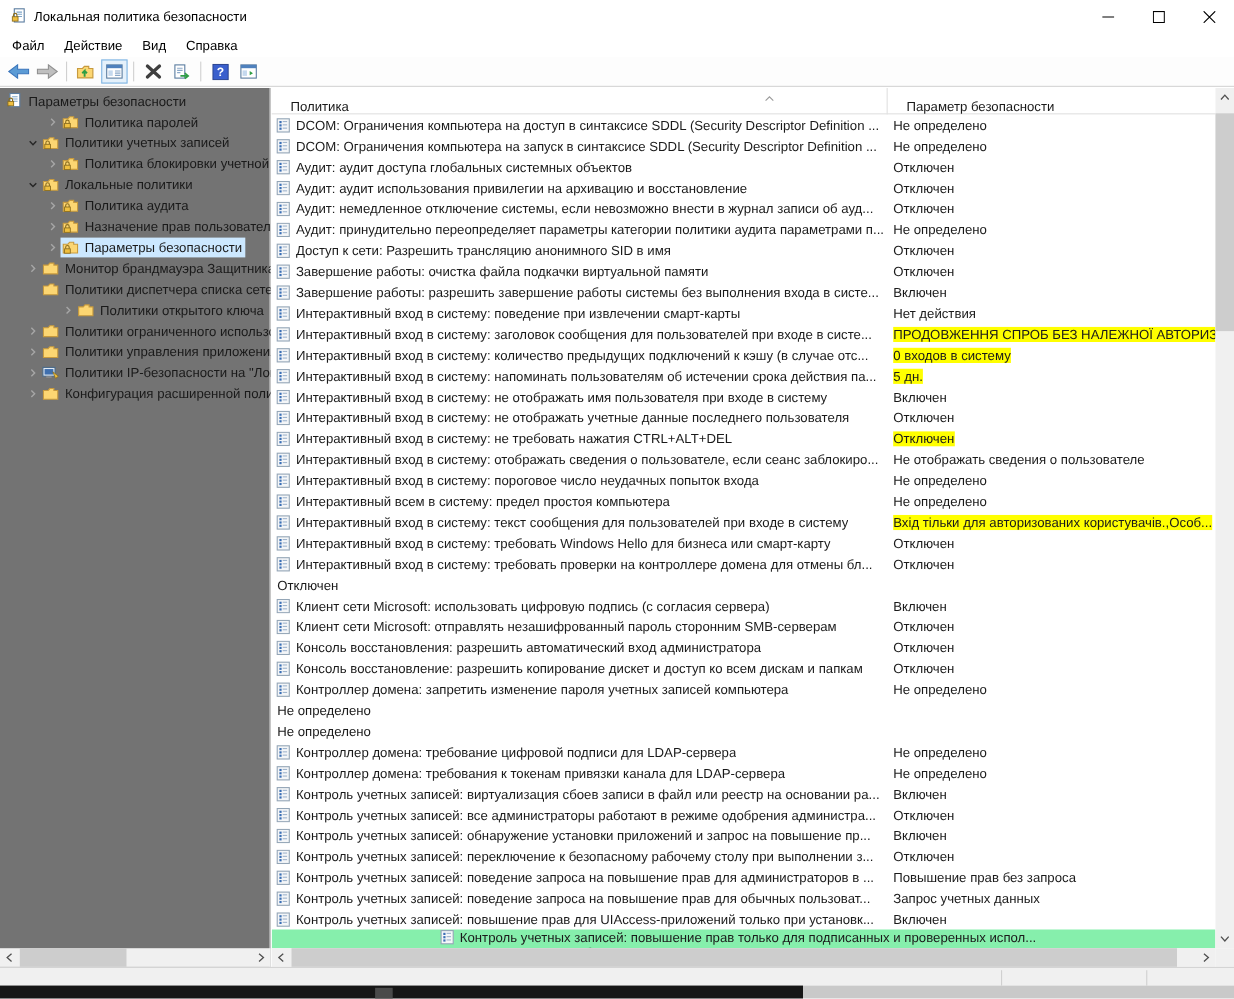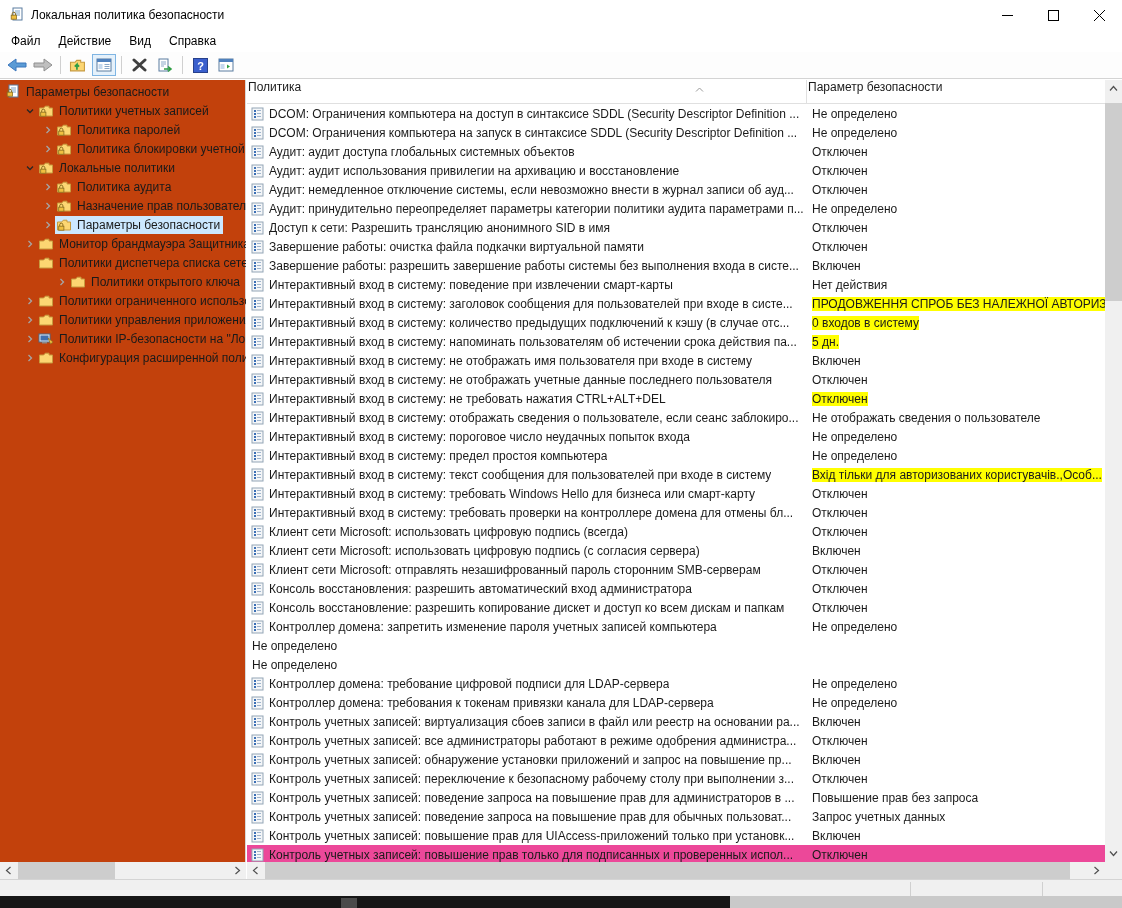--- a/index.html
+++ b/index.html
@@ -19,39 +19,39 @@
   .menu-item { padding:3px 9px; color:#000; }
 
   
   .toolbar { position:absolute; left:0; top:52px; width:1122px; height:27px; background:#fdfdfd; border-bottom:1px solid #d4d4d4; display:flex; align-items:center; padding-left:4px; }
   .tb-btn { width:24px; height:22px; display:flex; align-items:center; justify-content:center; margin:0 1px; border:1px solid transparent; }
   .tb-btn.active { background:#e5f1fb; border:1px solid #7fb5e3; }
   .tb-sep { width:1px; height:18px; background:#d0d0d0; margin:0 4px; }
   .ic { display:inline-flex; }
 
   
-  .tree-panel { position:absolute; left:0; top:80px; width:246px; height:799px; background:#c2410c; border-right:1px solid #d9d9d9; }
+  .tree-panel { position:absolute; left:0; top:80px; width:246px; height:799px; background:#737373; border-right:1px solid #d9d9d9; }
   .tree-items { position:absolute; left:0; top:2px; width:246px; height:778px; overflow:hidden; }
   .tree-item { height:19px; display:flex; align-items:center; white-space:nowrap; }
   .expander { width:15px; display:inline-flex; justify-content:center; flex:none; }
   .item-body { display:flex; align-items:center; padding:0 3px 0 1px; height:18px; }
   .tree-item.selected .item-body { background:#cce8ff; }
   .ticon { display:inline-flex; margin-right:5px; flex:none; }
   .tlabel { white-space:nowrap; }
 
   .list-panel { position:absolute; left:247px; top:80px; width:875px; height:799px; background:#fff; }
   .list-header { position:absolute; left:0; top:0; width:858px; height:24px; border-bottom:1px solid #e0e0e0; background:#fff; }
-  .col-h { position:absolute; top:0; height:24px; display:flex; align-items:flex-start; padding-left:1px; color:#1a1a1a; }
+  .col-h { position:absolute; top:0; height:24px; display:flex; align-items:flex-end; padding-left:17px; color:#1a1a1a; }
   .col-policy-h { left:0; width:560px; border-right:1px solid #e0e0e0; }
   .col-value-h { left:560px; width:298px; }
   .sort-ind { position:absolute; left:448px; top:1px; }
 
   .list-rows { position:absolute; left:0; top:24px; width:858px; height:758px; overflow:hidden; }
   .lrow { height:19px; display:flex; align-items:center; white-space:nowrap; }
-  .lrow.shaded { background:#ec4899; }
+  .lrow.shaded { background:#86efac;flex-direction:column; }
   .c-policy { width:560px; flex:none; display:flex; align-items:center; overflow:hidden; padding-left:4px; }
   .picon { display:inline-flex; margin-right:5px; flex:none; }
   .ptext { white-space:nowrap; overflow:hidden; }
   .c-value { width:298px; flex:none; overflow:hidden; padding-left:5px; }
   .hl { background:#ffff00; }
 
   
   .vscroll { position:absolute; right:0; top:0; width:17px; height:782px; background:#f0f0f0; }
   .vscroll .arrow { position:absolute; left:0; width:17px; height:17px; display:flex; align-items:center; justify-content:center; }
   .vscroll .thumb { position:absolute; left:0; top:23px; width:17px; height:198px; background:#cdcdcd; }
@@ -202,56 +202,56 @@
                 <line x1="6" y1="8" x2="11" y2="8" stroke="#7da4c8"></line>
                 <g>
                   <path d="M3.2 8.2 v-1.4 a1.6 1.6 0 0 1 3.2 0 v1.4" fill="none" stroke="#8a6d1f" stroke-width="1"></path>
                   <rect x="2.2" y="8.2" width="5.2" height="4" fill="#f0c040" stroke="#8a6d1f" stroke-width="0.8"></rect>
                 </g>
               </svg>
             </span>
             <span class="tlabel">Параметры безопасности</span>
           </span>
         </div>
-        <div class="tree-item" style="padding-left: 22px;">
-          <span class="expander">
-            <svg width="10" height="10" viewBox="0 0 10 10">
-              <path d="M2 3.5 L5 6.5 L8 3.5" stroke="#262626" fill="none" stroke-width="1.3"></path>
+        <div class="tree-item" style="padding-left: 40px;">
+          <span class="expander">
+            <svg width="10" height="10" viewBox="0 0 10 10">
+              <path d="M3.5 2 L6.5 5 L3.5 8" stroke="#a6a6a6" fill="none" stroke-width="1.3"></path>
             </svg>
           </span>
           <span class="item-body">
             <span class="ticon">
               <svg width="16" height="14" viewBox="0 0 15 14">
                 <path d="M1 4 L5.2 4 L6.8 2.2 L10.5 2.2 L10.5 4 L14 4 L14 12 L1 12 Z" fill="#fcd672" stroke="#c79a3e" stroke-width="1"></path>
                 <g>
                   <path d="M3.2 8.2 v-1.4 a1.6 1.6 0 0 1 3.2 0 v1.4" fill="none" stroke="#8a6d1f" stroke-width="1"></path>
                   <rect x="2.2" y="8.2" width="5.2" height="4" fill="#f0c040" stroke="#8a6d1f" stroke-width="0.8"></rect>
                 </g>
               </svg>
             </span>
-            <span class="tlabel">Политики учетных записей</span>
-          </span>
-        </div>
-        <div class="tree-item" style="padding-left: 40px;">
-          <span class="expander">
-            <svg width="10" height="10" viewBox="0 0 10 10">
-              <path d="M3.5 2 L6.5 5 L3.5 8" stroke="#a6a6a6" fill="none" stroke-width="1.3"></path>
+            <span class="tlabel">Политика паролей</span>
+          </span>
+        </div>
+        <div class="tree-item" style="padding-left: 22px;">
+          <span class="expander">
+            <svg width="10" height="10" viewBox="0 0 10 10">
+              <path d="M2 3.5 L5 6.5 L8 3.5" stroke="#262626" fill="none" stroke-width="1.3"></path>
             </svg>
           </span>
           <span class="item-body">
             <span class="ticon">
               <svg width="16" height="14" viewBox="0 0 15 14">
                 <path d="M1 4 L5.2 4 L6.8 2.2 L10.5 2.2 L10.5 4 L14 4 L14 12 L1 12 Z" fill="#fcd672" stroke="#c79a3e" stroke-width="1"></path>
                 <g>
                   <path d="M3.2 8.2 v-1.4 a1.6 1.6 0 0 1 3.2 0 v1.4" fill="none" stroke="#8a6d1f" stroke-width="1"></path>
                   <rect x="2.2" y="8.2" width="5.2" height="4" fill="#f0c040" stroke="#8a6d1f" stroke-width="0.8"></rect>
                 </g>
               </svg>
             </span>
-            <span class="tlabel">Политика паролей</span>
+            <span class="tlabel">Политики учетных записей</span>
           </span>
         </div>
         <div class="tree-item" style="padding-left: 40px;">
           <span class="expander">
             <svg width="10" height="10" viewBox="0 0 10 10">
               <path d="M3.5 2 L6.5 5 L3.5 8" stroke="#a6a6a6" fill="none" stroke-width="1.3"></path>
             </svg>
           </span>
           <span class="item-body">
             <span class="ticon">
@@ -790,21 +790,21 @@
               <svg width="13" height="14" viewBox="0 0 13 14">
                 <rect x="1" y="1" width="11" height="12" fill="#f4f6f8" stroke="#93a5b6" stroke-width="1"></rect>
                 <rect x="3" y="3" width="2" height="2" fill="#3b6fb5"></rect>
                 <rect x="6" y="3" width="4" height="1" fill="#9fb4cc"></rect>
                 <rect x="3" y="6" width="2" height="2" fill="#3b6fb5"></rect>
                 <rect x="6" y="6" width="4" height="1" fill="#9fb4cc"></rect>
                 <rect x="3" y="9" width="2" height="2" fill="#3b6fb5"></rect>
                 <rect x="6" y="9" width="4" height="1" fill="#9fb4cc"></rect>
               </svg>
             </span>
-            <span class="ptext">Интерактивный вход в систему: предел простоя компьютера</span>
+            <span class="ptext">Интерактивный всем в систему: предел простоя компьютера</span>
           </div>
           <div class="c-value"><span>Не определено</span></div>
         </div>
         <div class="lrow">
           <div class="c-policy">
             <span class="picon">
               <svg width="13" height="14" viewBox="0 0 13 14">
                 <rect x="1" y="1" width="11" height="12" fill="#f4f6f8" stroke="#93a5b6" stroke-width="1"></rect>
                 <rect x="3" y="3" width="2" height="2" fill="#3b6fb5"></rect>
                 <rect x="6" y="3" width="4" height="1" fill="#9fb4cc"></rect>
@@ -846,34 +846,20 @@
                 <rect x="6" y="6" width="4" height="1" fill="#9fb4cc"></rect>
                 <rect x="3" y="9" width="2" height="2" fill="#3b6fb5"></rect>
                 <rect x="6" y="9" width="4" height="1" fill="#9fb4cc"></rect>
               </svg>
             </span>
             <span class="ptext">Интерактивный вход в систему: требовать проверки на контроллере домена для отмены бл...</span>
           </div>
           <div class="c-value"><span>Отключен</span></div>
         </div>
         <div class="lrow">
-          <div class="c-policy">
-            <span class="picon">
-              <svg width="13" height="14" viewBox="0 0 13 14">
-                <rect x="1" y="1" width="11" height="12" fill="#f4f6f8" stroke="#93a5b6" stroke-width="1"></rect>
-                <rect x="3" y="3" width="2" height="2" fill="#3b6fb5"></rect>
-                <rect x="6" y="3" width="4" height="1" fill="#9fb4cc"></rect>
-                <rect x="3" y="6" width="2" height="2" fill="#3b6fb5"></rect>
-                <rect x="6" y="6" width="4" height="1" fill="#9fb4cc"></rect>
-                <rect x="3" y="9" width="2" height="2" fill="#3b6fb5"></rect>
-                <rect x="6" y="9" width="4" height="1" fill="#9fb4cc"></rect>
-              </svg>
-            </span>
-            <span class="ptext">Клиент сети Microsoft: использовать цифровую подпись (всегда)</span>
-          </div>
           <div class="c-value"><span>Отключен</span></div>
         </div>
         <div class="lrow">
           <div class="c-policy">
             <span class="picon">
               <svg width="13" height="14" viewBox="0 0 13 14">
                 <rect x="1" y="1" width="11" height="12" fill="#f4f6f8" stroke="#93a5b6" stroke-width="1"></rect>
                 <rect x="3" y="3" width="2" height="2" fill="#3b6fb5"></rect>
                 <rect x="6" y="3" width="4" height="1" fill="#9fb4cc"></rect>
                 <rect x="3" y="6" width="2" height="2" fill="#3b6fb5"></rect>

